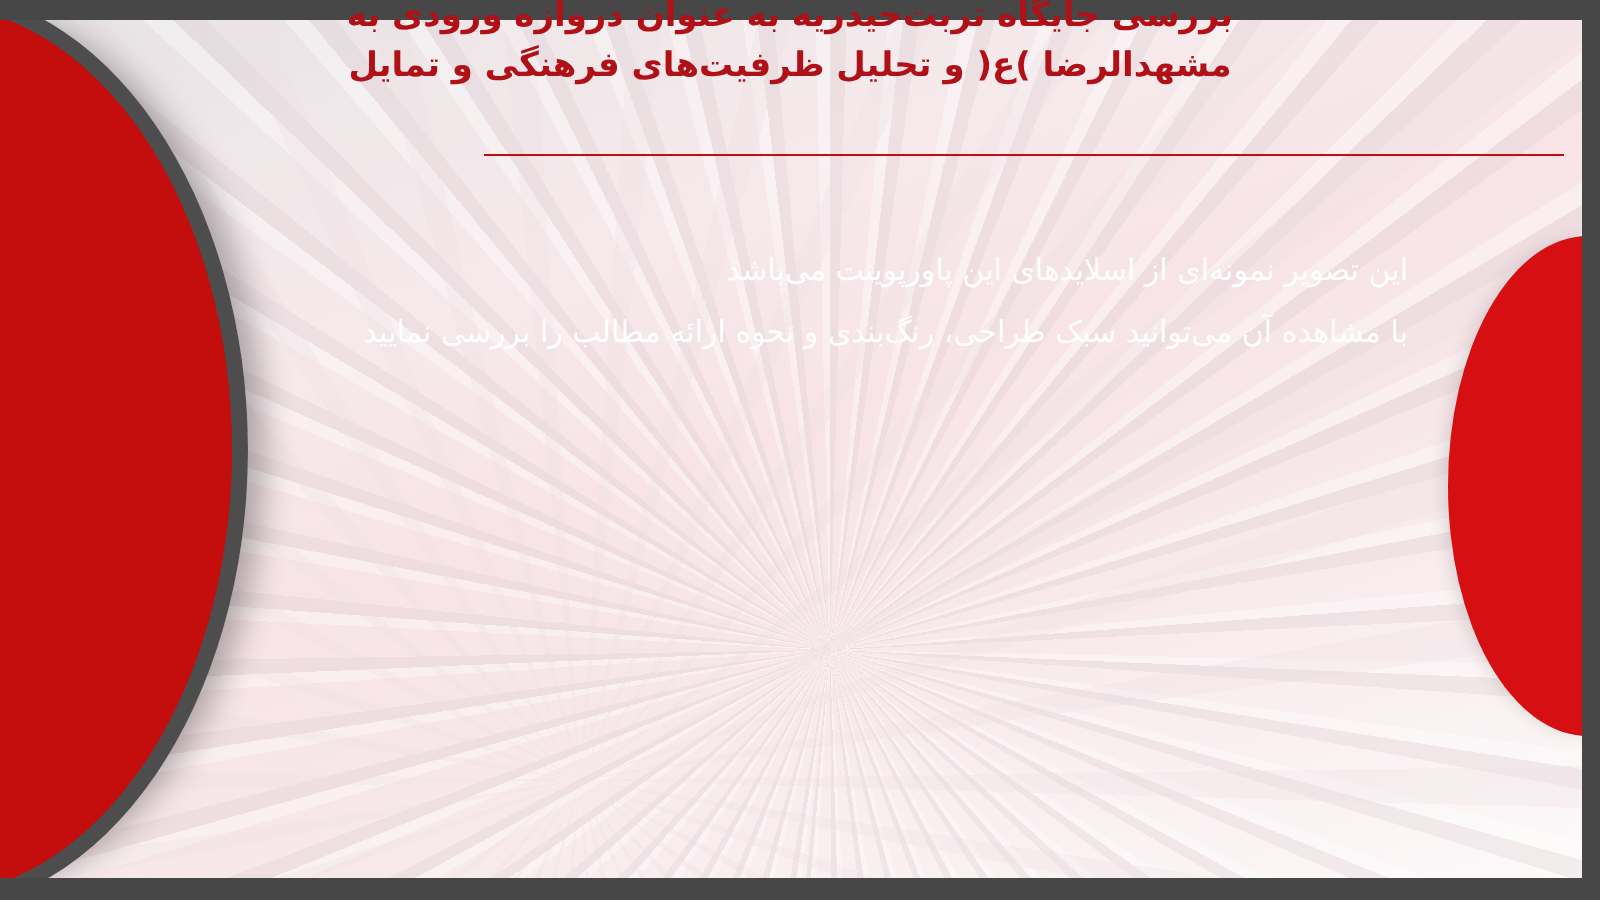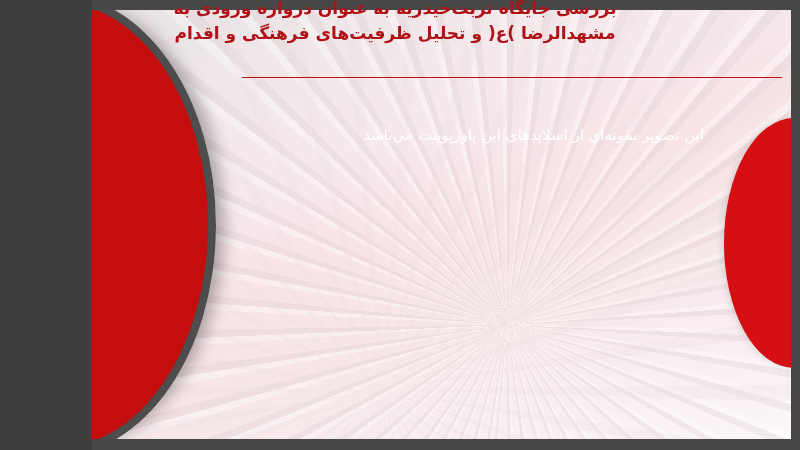--- a/index.html
+++ b/index.html
@@ -2,21 +2,21 @@
 <html lang="fa" dir="rtl"><head>
 <meta charset="utf-8">
 <style>
   html, body {
     margin: 0;
     padding: 0;
     background: #3f3f3f;
   }
   .slide {
     position: relative;
-    width: 708px;
+    width: 800px;
     height: 450px;
     overflow: hidden;
     background: #474747;
     font-family: "DejaVu Sans", "Liberation Sans", sans-serif;
   }
 
   
   .frame-top,
   .frame-bottom {
     position: absolute;
@@ -200,21 +200,22 @@
 
   <div class="right-blob"></div>
   <div class="left-blob-shadow"></div>
   <div class="left-blob"></div>
 
   <div class="left-rail"></div>
   <div class="right-rail"></div>
 
   <div class="title-block">
     <div class="title-line">بررسی جایگاه تربت‌حیدریه به عنوان دروازه ورودی به</div>
-    <div class="title-line">مشهدالرضا )ع( و تحلیل ظرفیت‌های فرهنگی و اقدام</div>
+    <div class="title-line">مشهدالرضا )ع( و تحلیل ظرفیت‌های فرهنگی و تمایل</div>
   </div>
   <div class="title-rule"></div>
 
   <div class="body-block">
     <div class="body-line">این تصویر نمونه‌ای از اسلایدهای این پاورپوینت می‌باشد</div>
+    <div class="body-line">با مشاهده آن می‌توانید سبک طراحی، رنگ‌بندی و نحوه ارائه مطالب را بررسی نمایید</div>
   </div>
 
 </div>
 
 </body></html>

